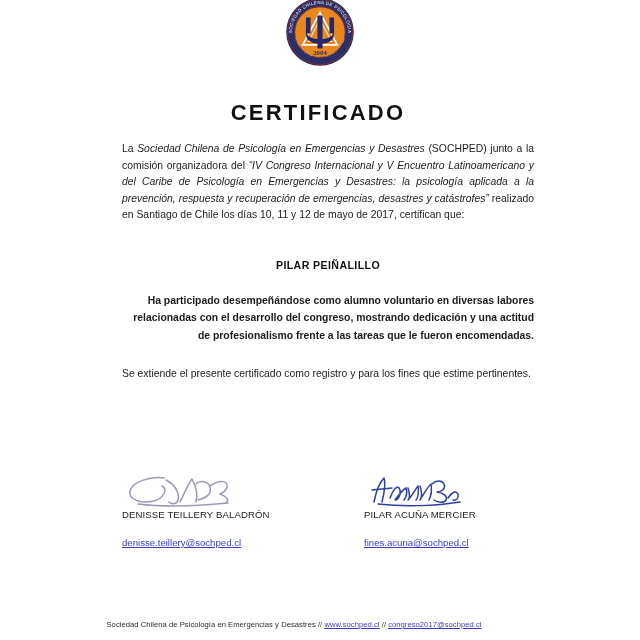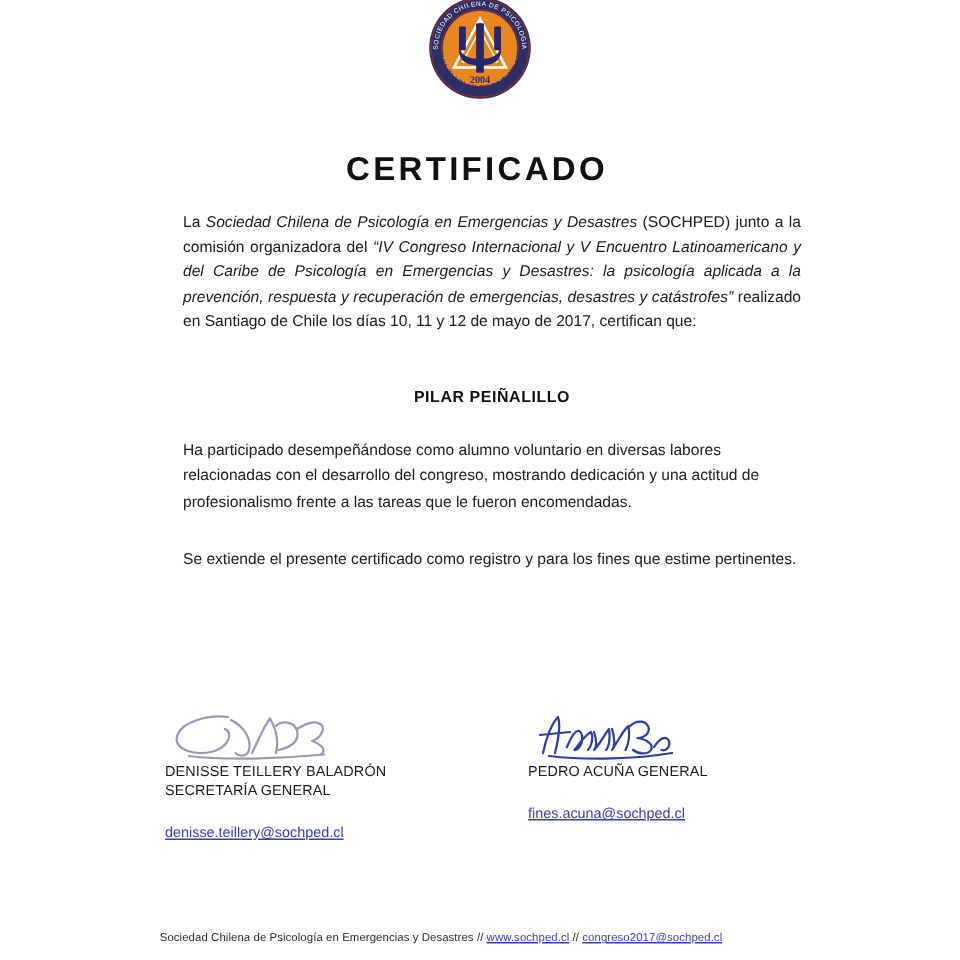--- a/index.html
+++ b/index.html
@@ -80,34 +80,35 @@
     margin-top: 35px;
     text-align: center;
     font-size: 10.6px;
     font-weight: bold;
     letter-spacing: 0.4px;
     color: #111111;
   }
 
   .para-body {
     margin-top: 21px;
-    text-align: left;
+    text-align: right;
     line-height: 17.4px;
+    font-weight: bold;
   }
 
   .para-close {
     margin-top: 22px;
     text-align: justify;
     text-justify: inter-word;
   }
 
   
   .signatures {
     position: absolute;
-    left: 110px;
+    left: 122px;
     top: 474px;
     width: 412px;
     display: flex;
     justify-content: flex-start;
   }
   .sig-block {
     width: 186px;
   }
   .sig-block.right {
     margin-left: 72px;
@@ -224,39 +225,38 @@
             <path d="M42,4 C28,2 10,8 8,17 C6,26 20,30 32,27 C42,24 46,15 40,12"></path>
             <path d="M44,6 C52,10 58,18 56,26 C55,30 50,31 47,28"></path>
             <path d="M58,28 C62,20 66,10 70,5 C74,12 76,20 74,28"></path>
             <path d="M76,26 C84,24 90,20 88,13 C86,7 78,6 74,10"></path>
             <path d="M88,12 C94,8 100,6 104,9 C107,12 104,18 98,20 C104,22 108,26 104,29"></path>
             <path d="M16,30 C40,33 76,32 106,29"></path>
           </g>
         </svg>
       </div>
       <div class="sig-name">DENISSE TEILLERY BALADRÓN</div>
-      <div class="sig-role">SECRETARÍA GENERAL</div>
       <a class="sig-mail" href="#">denisse.teillery@sochped.cl</a>
     </div>
 
     <div class="sig-block right">
       <div class="sig-mark">
         <svg width="120" height="34" viewBox="0 0 120 34" aria-hidden="true">
           <g fill="none" stroke="#2f3fa0" stroke-width="1.5" stroke-linecap="round" stroke-linejoin="round">
             <path d="M10,28 C12,18 16,8 20,4 C22,10 20,20 18,28"></path>
             <path d="M8,16 L28,14"></path>
             <path d="M26,24 C30,14 34,10 36,16 C37,21 34,26 31,26 C34,22 38,16 42,14 C44,18 42,24 40,26"></path>
             <path d="M44,14 C46,20 46,24 44,26 C48,22 52,14 54,12 C55,18 54,24 52,26"></path>
             <path d="M56,12 C58,18 58,24 56,26 C60,20 64,12 67,10 C68,16 67,22 65,26"></path>
             <path d="M68,10 C72,6 78,6 80,10 C82,14 78,18 73,18 C79,19 84,22 82,26 C80,29 74,29 70,26"></path>
             <path d="M84,24 C88,18 92,16 94,20 C95,24 92,27 89,26"></path>
             <path d="M14,30 C40,33 72,32 96,28"></path>
           </g>
         </svg>
       </div>
-      <div class="sig-name">PEDRO ACUÑA GENERAL</div>
+      <div class="sig-name">PILAR ACUÑA MERCIER</div>
       <a class="sig-mail" href="#">fines.acuna@sochped.cl</a>
     </div>
   </div>
 
   <div class="footer"><span>Sociedad Chilena de Psicología en Emergencias y Desastres</span><span class="sep"> // </span><a class="lnk" href="#">www.sochped.cl</a><span class="sep"> // </span><a class="lnk" href="#">congreso2017@sochped.cl</a></div>
 
 </div>
 
 </body></html>

